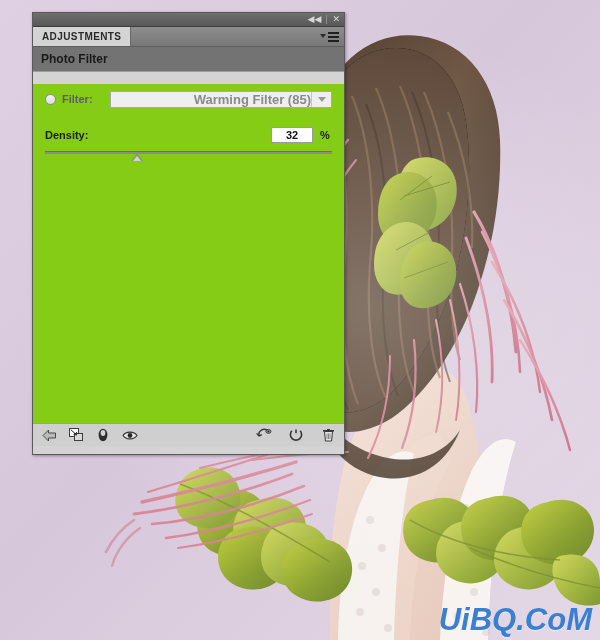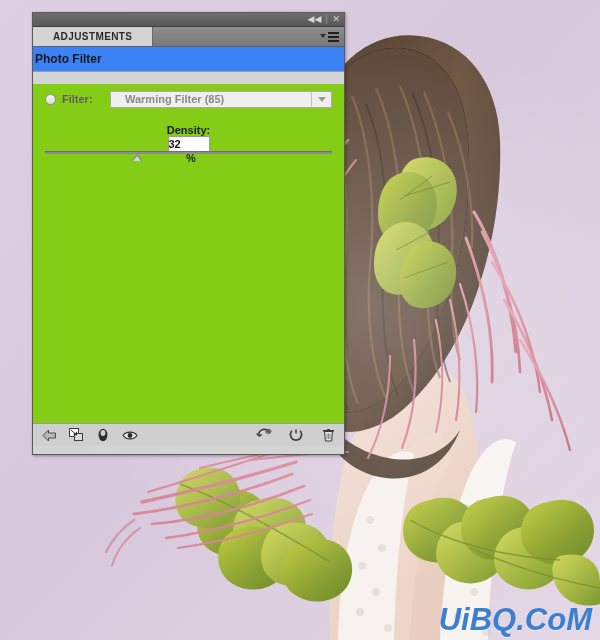--- a/index.html
+++ b/index.html
@@ -90,21 +90,21 @@
   .tab-strip {
     height: 19px;
     background: linear-gradient(#8d8d8d, #787878);
     display: flex;
     align-items: stretch;
     position: relative;
     border-bottom: 1px solid #5e5e5e;
   }
   .tab-active {
     background: #d4d4d4;
-    padding: 0 20px;
+    padding: 0 9px;
     display: flex;
     align-items: center;
     font-size: 10px;
     font-weight: bold;
     letter-spacing: 0.4px;
     color: #2a2a2a;
     border-right: 1px solid #686868;
   }
   .tab-filler { flex: 1; }
   .panel-menu-btn {
@@ -122,22 +122,22 @@
     margin-bottom: 2px;
   }
   .menu-lines { display: flex; flex-direction: column; gap: 2px; }
   .menu-lines i { display: block; width: 11px; height: 2px; background: #1f1f1f; }
 
   
   .panel-header {
     height: 24px;
     display: flex;
     align-items: center;
-    padding-left: 2px;
-    background: #3b82f6;
+    padding-left: 8px;
+    background: #737373;
     border-bottom: 1px solid #9e9e9e;
     font-weight: bold;
     font-size: 12px;
     color: #1a1a1a;
   }
 
   
   .panel-body {
     background: #84cc16;
     height: 362px;
@@ -147,21 +147,21 @@
   }
 
   .row {
     display: flex;
     align-items: center;
     padding: 0 12px;
     box-sizing: border-box;
   }
   .row-filter { height: 30px; margin-top: 12px; }
   .row-color  { height: 34px; margin-top: 4px; }
-  .row-density{ height: 22px; margin-top: 10px; flex-direction: column; }
+  .row-density{ height: 22px; margin-top: 10px; }
   .row-slider { height: 16px; padding: 0 12px; }
   .row-check  { height: 22px; margin-top: 8px; }
 
   .radio {
     width: 11px; height: 11px;
     border-radius: 50%;
     background: linear-gradient(#f4f4f4,#dcdcdc);
     border: 1px solid #8d8d8d;
     box-sizing: border-box;
     margin-right: 6px;
@@ -191,25 +191,26 @@
     background: #efefef;
     border: 1px solid #a9a9a9;
     box-sizing: border-box;
     display: flex;
     align-items: center;
     position: relative;
     cursor: pointer;
   }
   .filter-select .sel-text {
     padding-left: 14px;
-    font-size: 11px;
+    font-size: 13px;
     color: #8a8a8a;
     flex: 1;
     white-space: nowrap;
     overflow: hidden;
+    text-align: right;
   }
   .filter-select .sel-arrow {
     width: 19px;
     height: 15px;
     border-left: 1px solid #c5c5c5;
     display: flex;
     align-items: center;
     justify-content: center;
   }
   .arrow-dn {
@@ -231,21 +232,21 @@
   }
 
   .density-spacer { flex: 1; }
   .density-input {
     width: 42px;
     height: 16px;
     background: #fff;
     border: 1px solid #9a9a9a;
     box-sizing: border-box;
     font-size: 11px;
-    text-align: left;
+    text-align: center;
     line-height: 14px;
     color: #111;
     cursor: text;
   }
   .density-pct {
     margin-left: 7px;
     font-size: 11px;
     color: #1d1d1d;
     width: 12px;
   }

